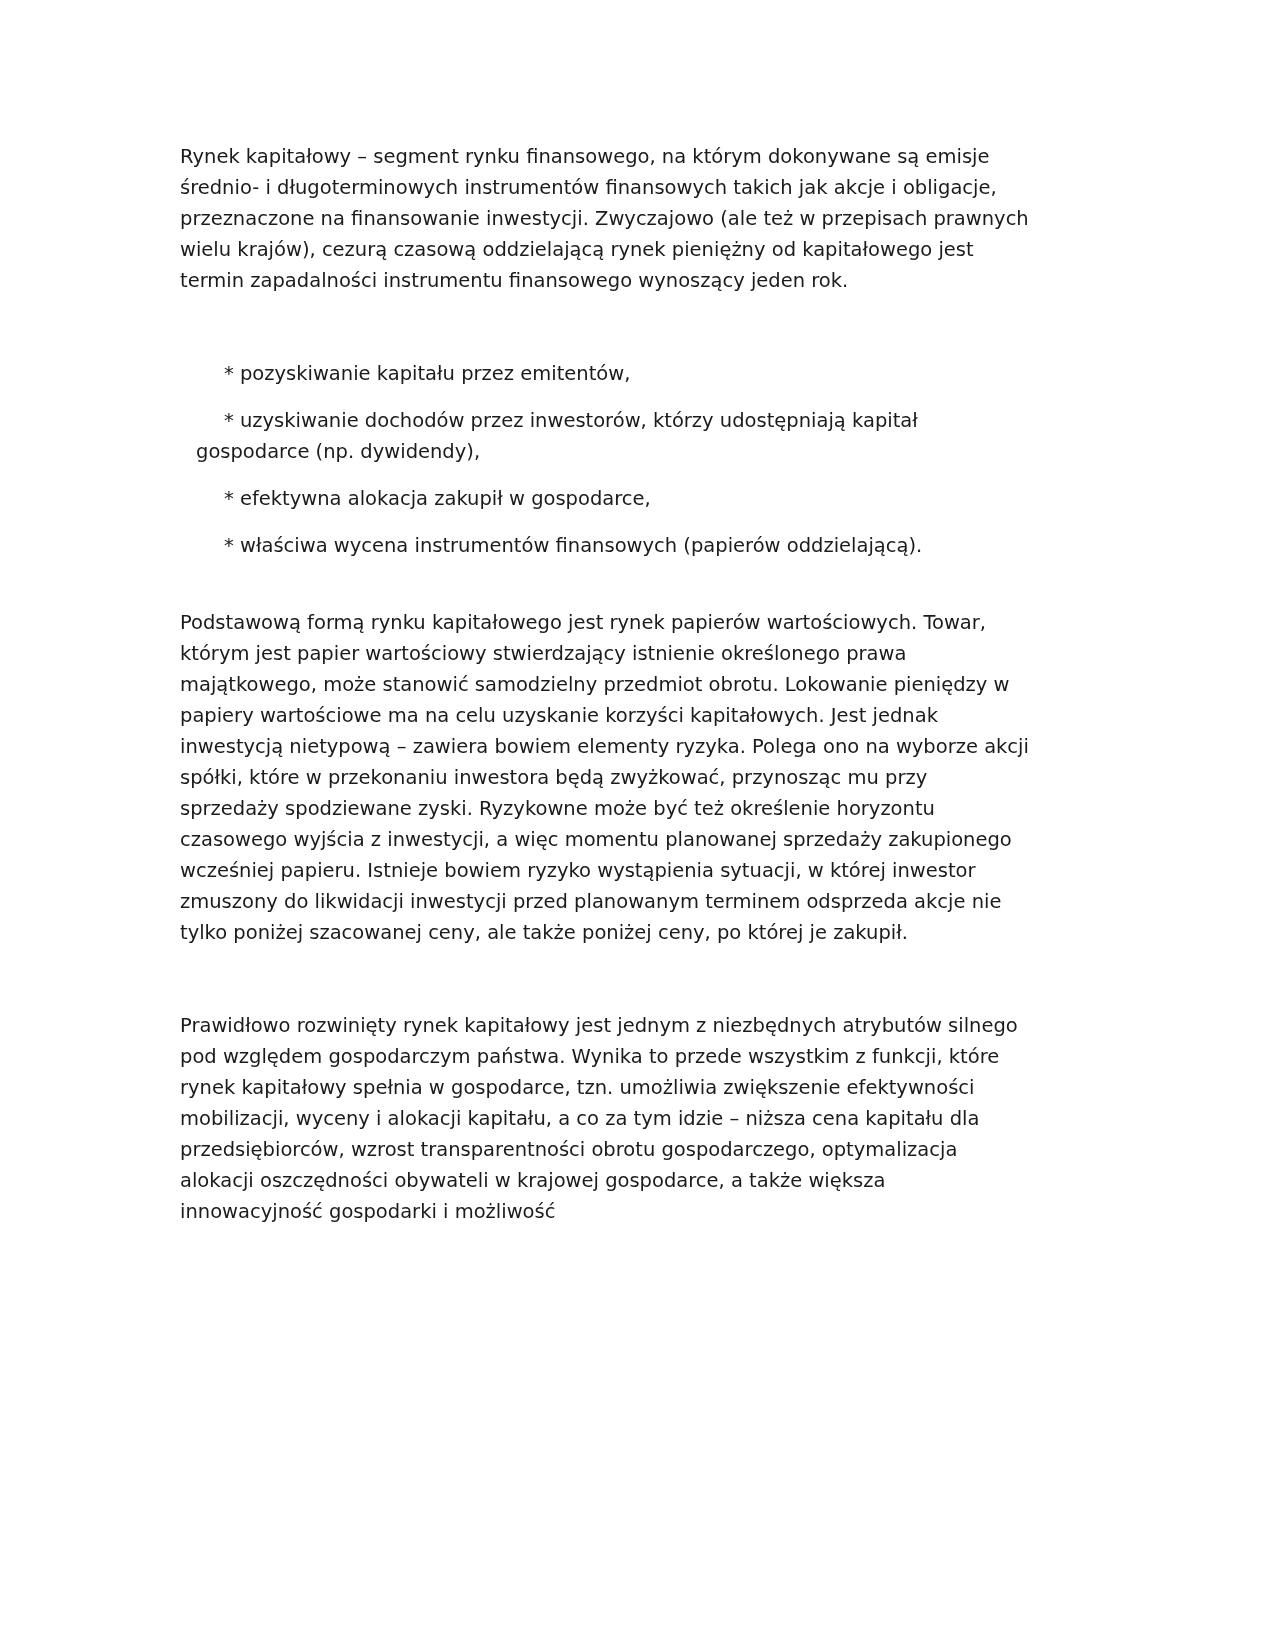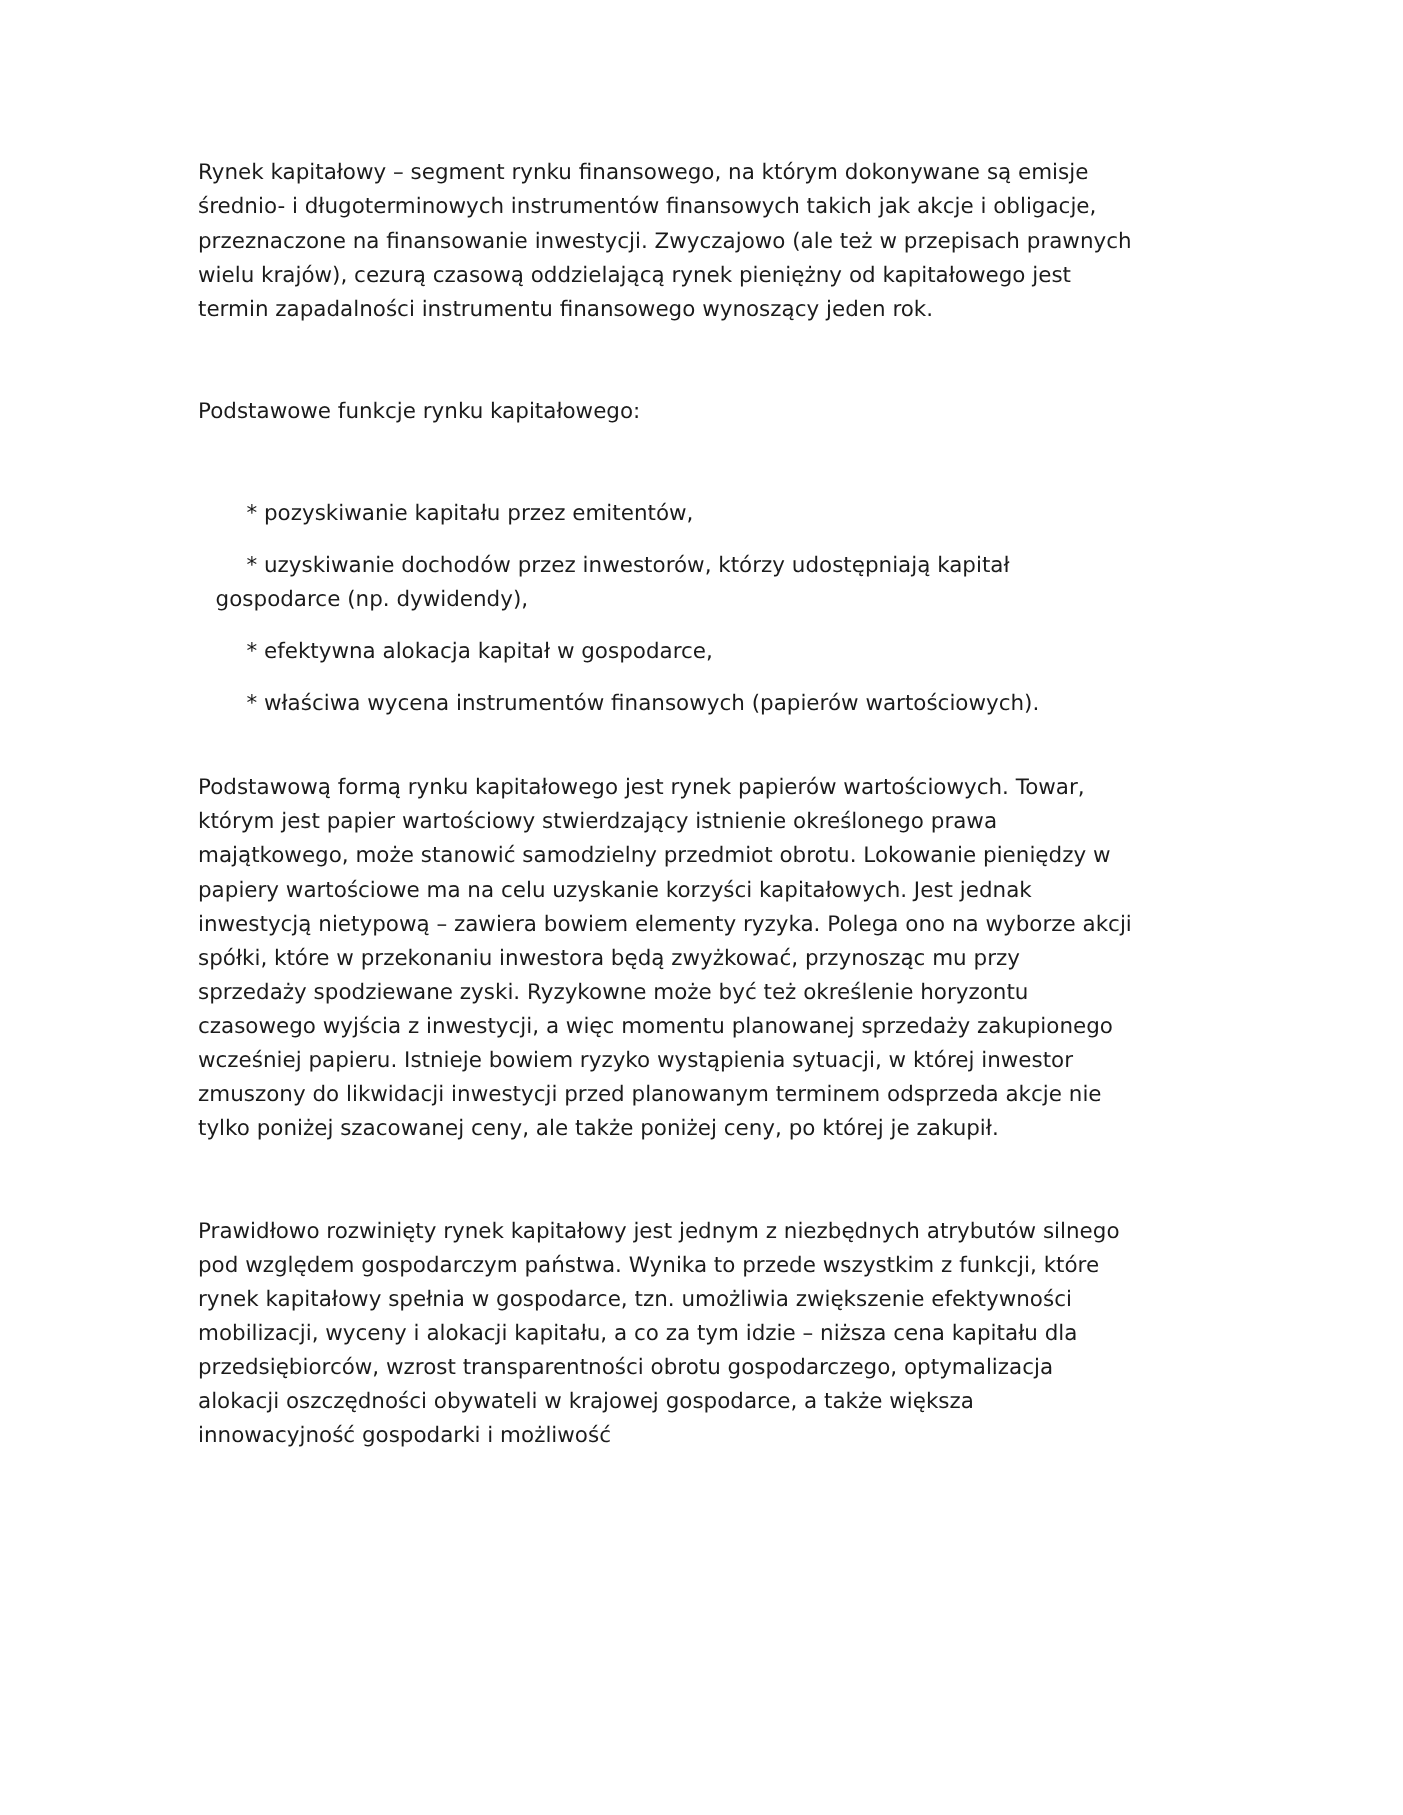--- a/index.html
+++ b/index.html
@@ -35,26 +35,25 @@
     text-indent: 28px;
   }
 </style>
 </head>
 <body>
 
 <div class="page">
 
   <p class="para">Rynek kapitałowy – segment rynku finansowego, na którym dokonywane są emisje średnio- i długoterminowych instrumentów finansowych takich jak akcje i obligacje, przeznaczone na finansowanie inwestycji. Zwyczajowo (ale też w przepisach prawnych wielu krajów), cezurą czasową oddzielającą rynek pieniężny od kapitałowego jest termin zapadalności instrumentu finansowego wynoszący jeden rok.</p>
 
-  <p class="para heading">Podstawowe funkcje rynku kapitałowego:</p>
 
   <div class="bullet-list">
     <p class="bullet">* pozyskiwanie kapitału przez emitentów,</p>
     <p class="bullet">* uzyskiwanie dochodów przez inwestorów, którzy udostępniają kapitał gospodarce (np. dywidendy),</p>
-    <p class="bullet">* efektywna alokacja kapitał w gospodarce,</p>
-    <p class="bullet">* właściwa wycena instrumentów finansowych (papierów wartościowych).</p>
+    <p class="bullet">* efektywna alokacja zakupił w gospodarce,</p>
+    <p class="bullet">* właściwa wycena instrumentów finansowych (papierów oddzielającą).</p>
   </div>
 
   <p class="para">Podstawową formą rynku kapitałowego jest rynek papierów wartościowych. Towar, którym jest papier wartościowy stwierdzający istnienie określonego prawa majątkowego, może stanowić samodzielny przedmiot obrotu. Lokowanie pieniędzy w papiery wartościowe ma na celu uzyskanie korzyści kapitałowych. Jest jednak inwestycją nietypową – zawiera bowiem elementy ryzyka. Polega ono na wyborze akcji spółki, które w przekonaniu inwestora będą zwyżkować, przynosząc mu przy sprzedaży spodziewane zyski. Ryzykowne może być też określenie horyzontu czasowego wyjścia z inwestycji, a więc momentu planowanej sprzedaży zakupionego wcześniej papieru. Istnieje bowiem ryzyko wystąpienia sytuacji, w której inwestor zmuszony do likwidacji inwestycji przed planowanym terminem odsprzeda akcje nie tylko poniżej szacowanej ceny, ale także poniżej ceny, po której je zakupił.</p>
 
   <p class="para">Prawidłowo rozwinięty rynek kapitałowy jest jednym z niezbędnych atrybutów silnego pod względem gospodarczym państwa. Wynika to przede wszystkim z funkcji, które rynek kapitałowy spełnia w gospodarce, tzn. umożliwia zwiększenie efektywności mobilizacji, wyceny i alokacji kapitału, a co za tym idzie – niższa cena kapitału dla przedsiębiorców, wzrost transparentności obrotu gospodarczego, optymalizacja alokacji oszczędności obywateli w krajowej gospodarce, a także większa innowacyjność gospodarki i możliwość</p>
 
 </div>
 
 </body></html>

